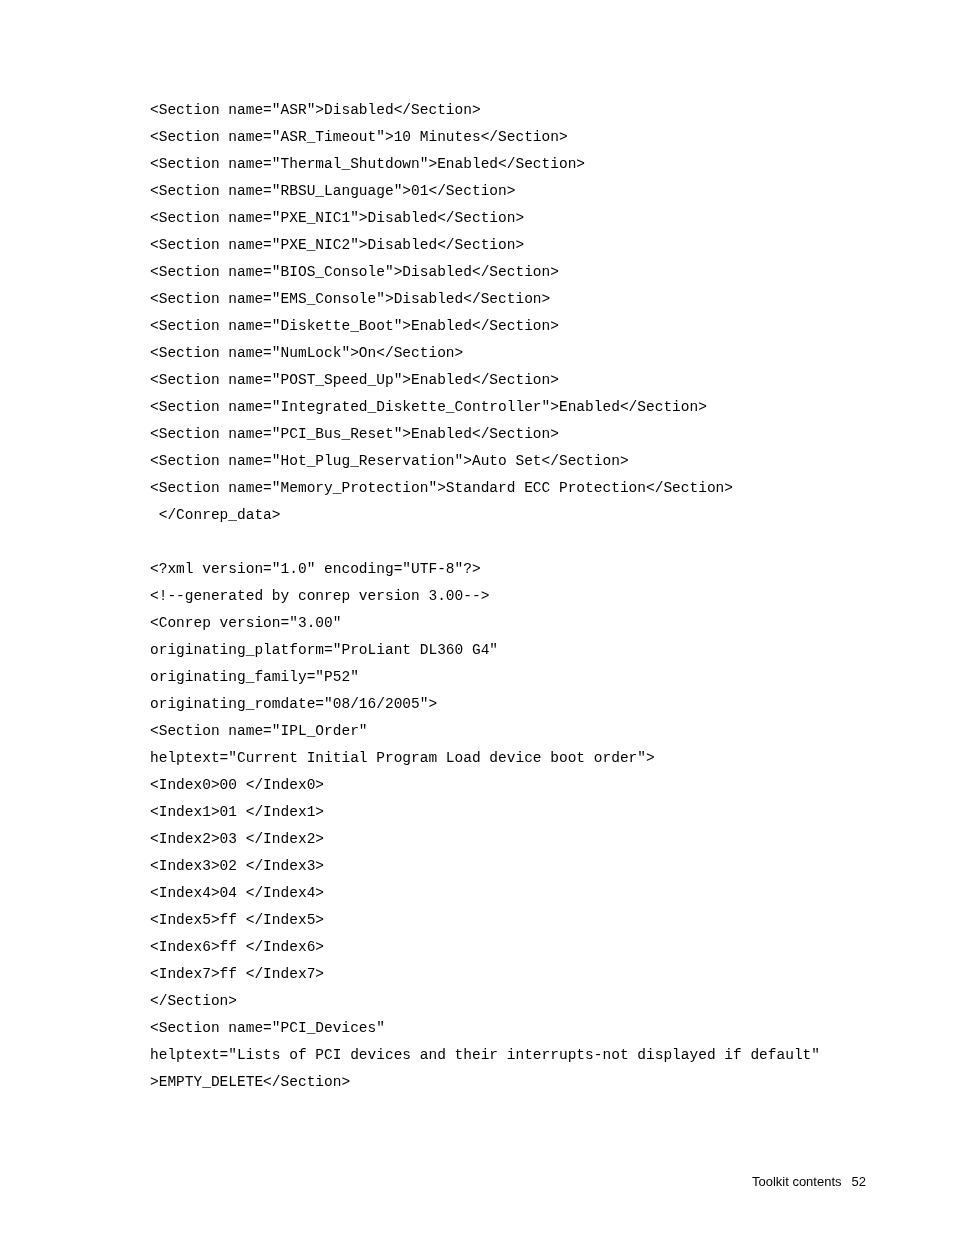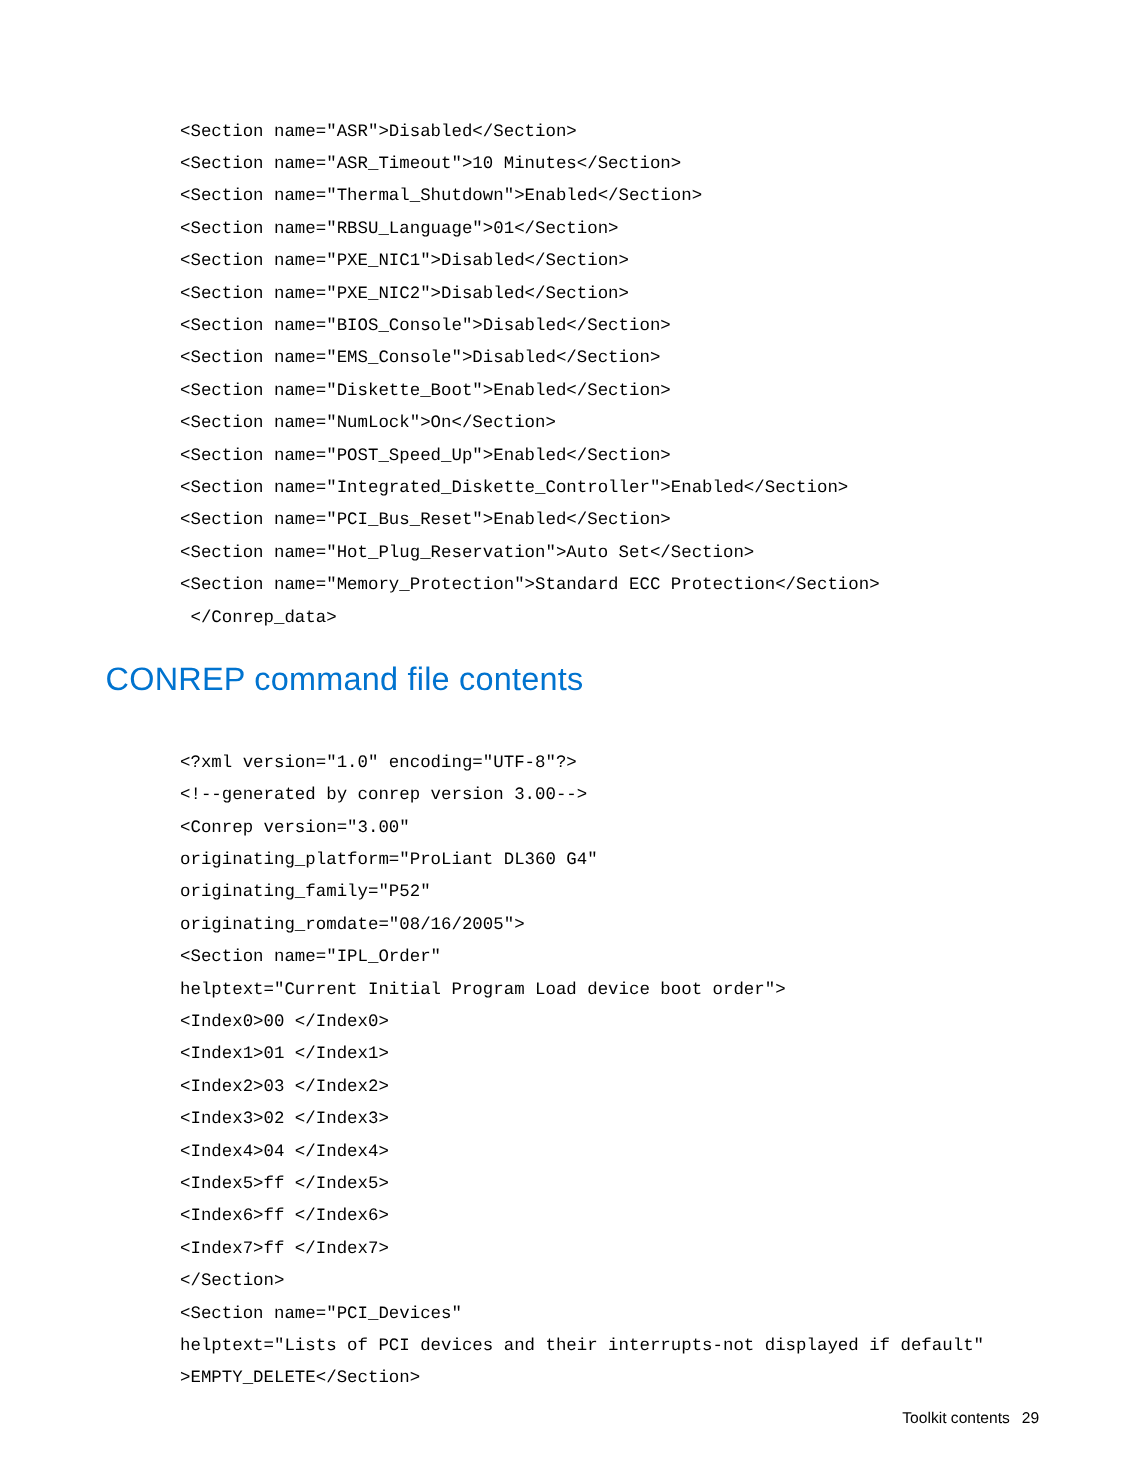--- a/index.html
+++ b/index.html
@@ -73,21 +73,20 @@
 <span>&lt;Section name="EMS_Console"&gt;Disabled&lt;/Section&gt;</span>
 <span>&lt;Section name="Diskette_Boot"&gt;Enabled&lt;/Section&gt;</span>
 <span>&lt;Section name="NumLock"&gt;On&lt;/Section&gt;</span>
 <span>&lt;Section name="POST_Speed_Up"&gt;Enabled&lt;/Section&gt;</span>
 <span>&lt;Section name="Integrated_Diskette_Controller"&gt;Enabled&lt;/Section&gt;</span>
 <span>&lt;Section name="PCI_Bus_Reset"&gt;Enabled&lt;/Section&gt;</span>
 <span>&lt;Section name="Hot_Plug_Reservation"&gt;Auto Set&lt;/Section&gt;</span>
 <span>&lt;Section name="Memory_Protection"&gt;Standard ECC Protection&lt;/Section&gt;</span>
 <span> &lt;/Conrep_data&gt;</span></div>
 
-  <h2 class="heading">CONREP command file contents</h2>
 
 
   <div class="code-block-2">
 <span>&lt;?xml version="1.0" encoding="UTF-8"?&gt;</span>
 <span>&lt;!--generated by conrep version 3.00--&gt;</span>
 <span>&lt;Conrep version="3.00"</span>
 <span>originating_platform="ProLiant DL360 G4"</span>
 <span>originating_family="P52"</span>
 <span>originating_romdate="08/16/2005"&gt;</span>
 <span>&lt;Section name="IPL_Order"</span>
@@ -101,14 +100,14 @@
 <span>&lt;Index6&gt;ff &lt;/Index6&gt;</span>
 <span>&lt;Index7&gt;ff &lt;/Index7&gt;</span>
 <span>&lt;/Section&gt;</span>
 <span>&lt;Section name="PCI_Devices"</span>
 <span>helptext="Lists of PCI devices and their interrupts-not displayed if default"</span>
 <span>&gt;EMPTY_DELETE&lt;/Section&gt;</span></div>
 
 </div>
 
 <div class="footer">
-  <span>Toolkit contents</span><span class="pnum">29</span>
+  <span>Toolkit contents</span><span class="pnum">52</span>
 </div>
 
 </body></html>

